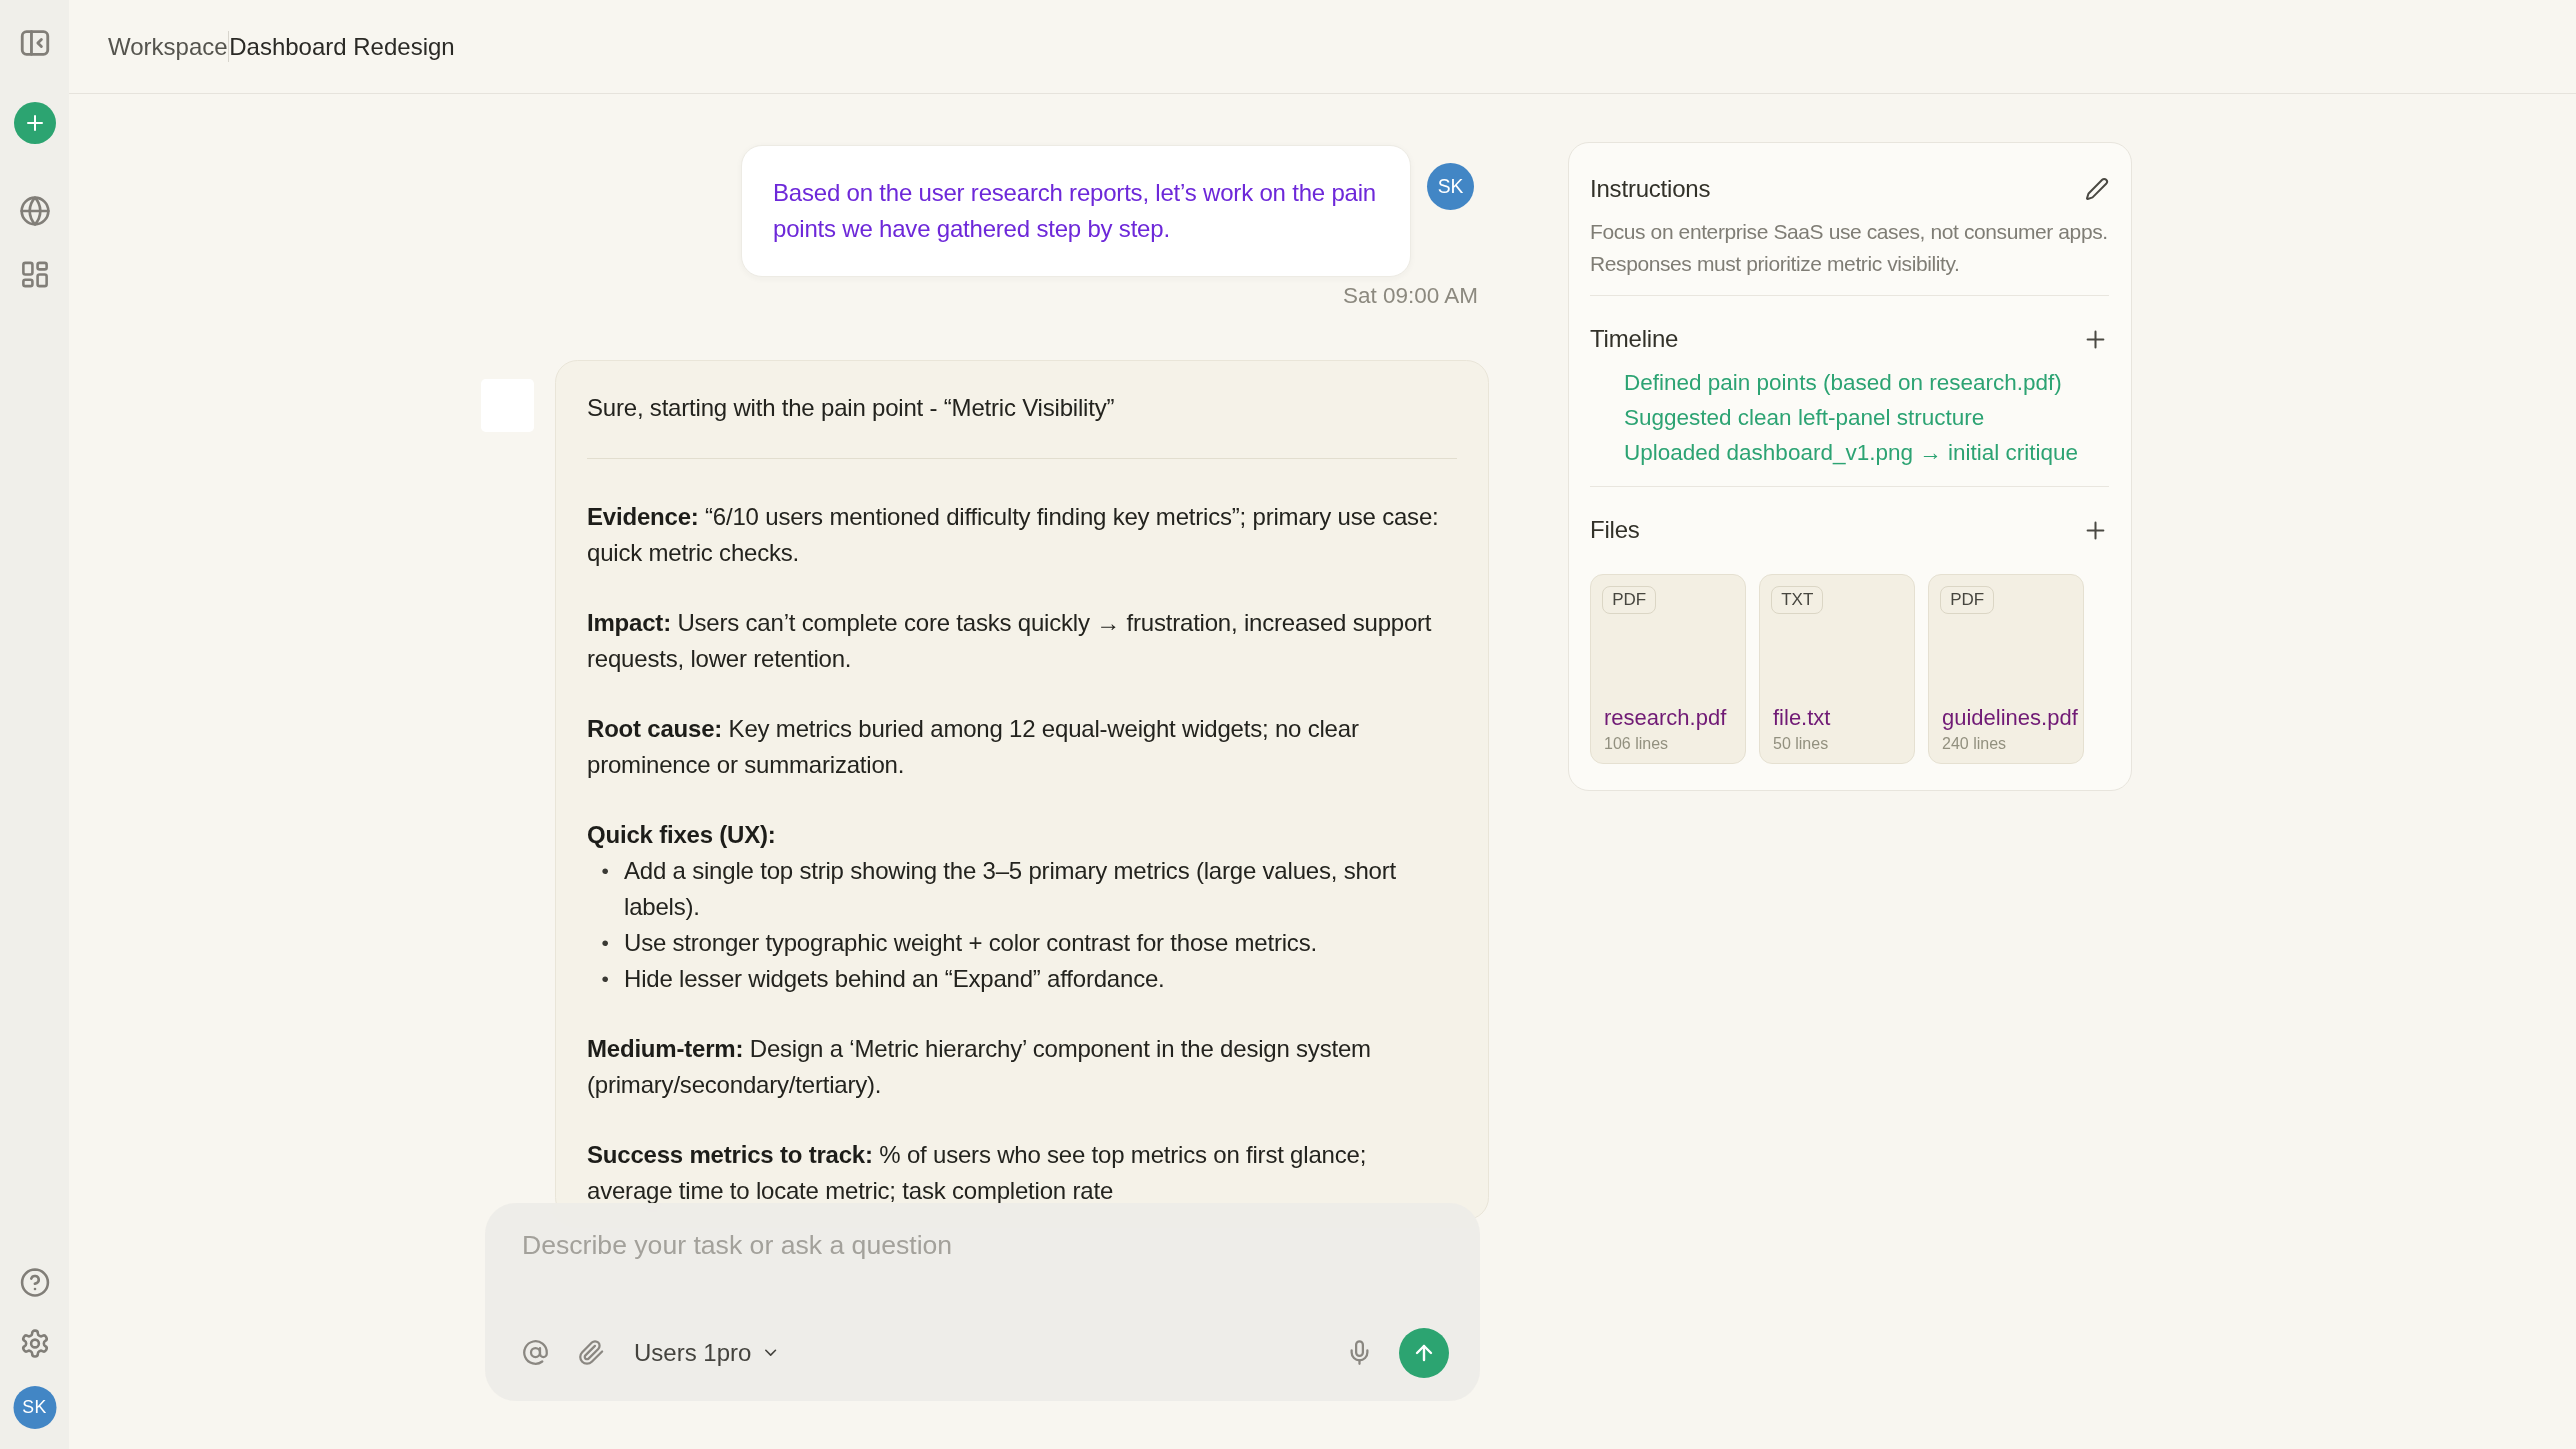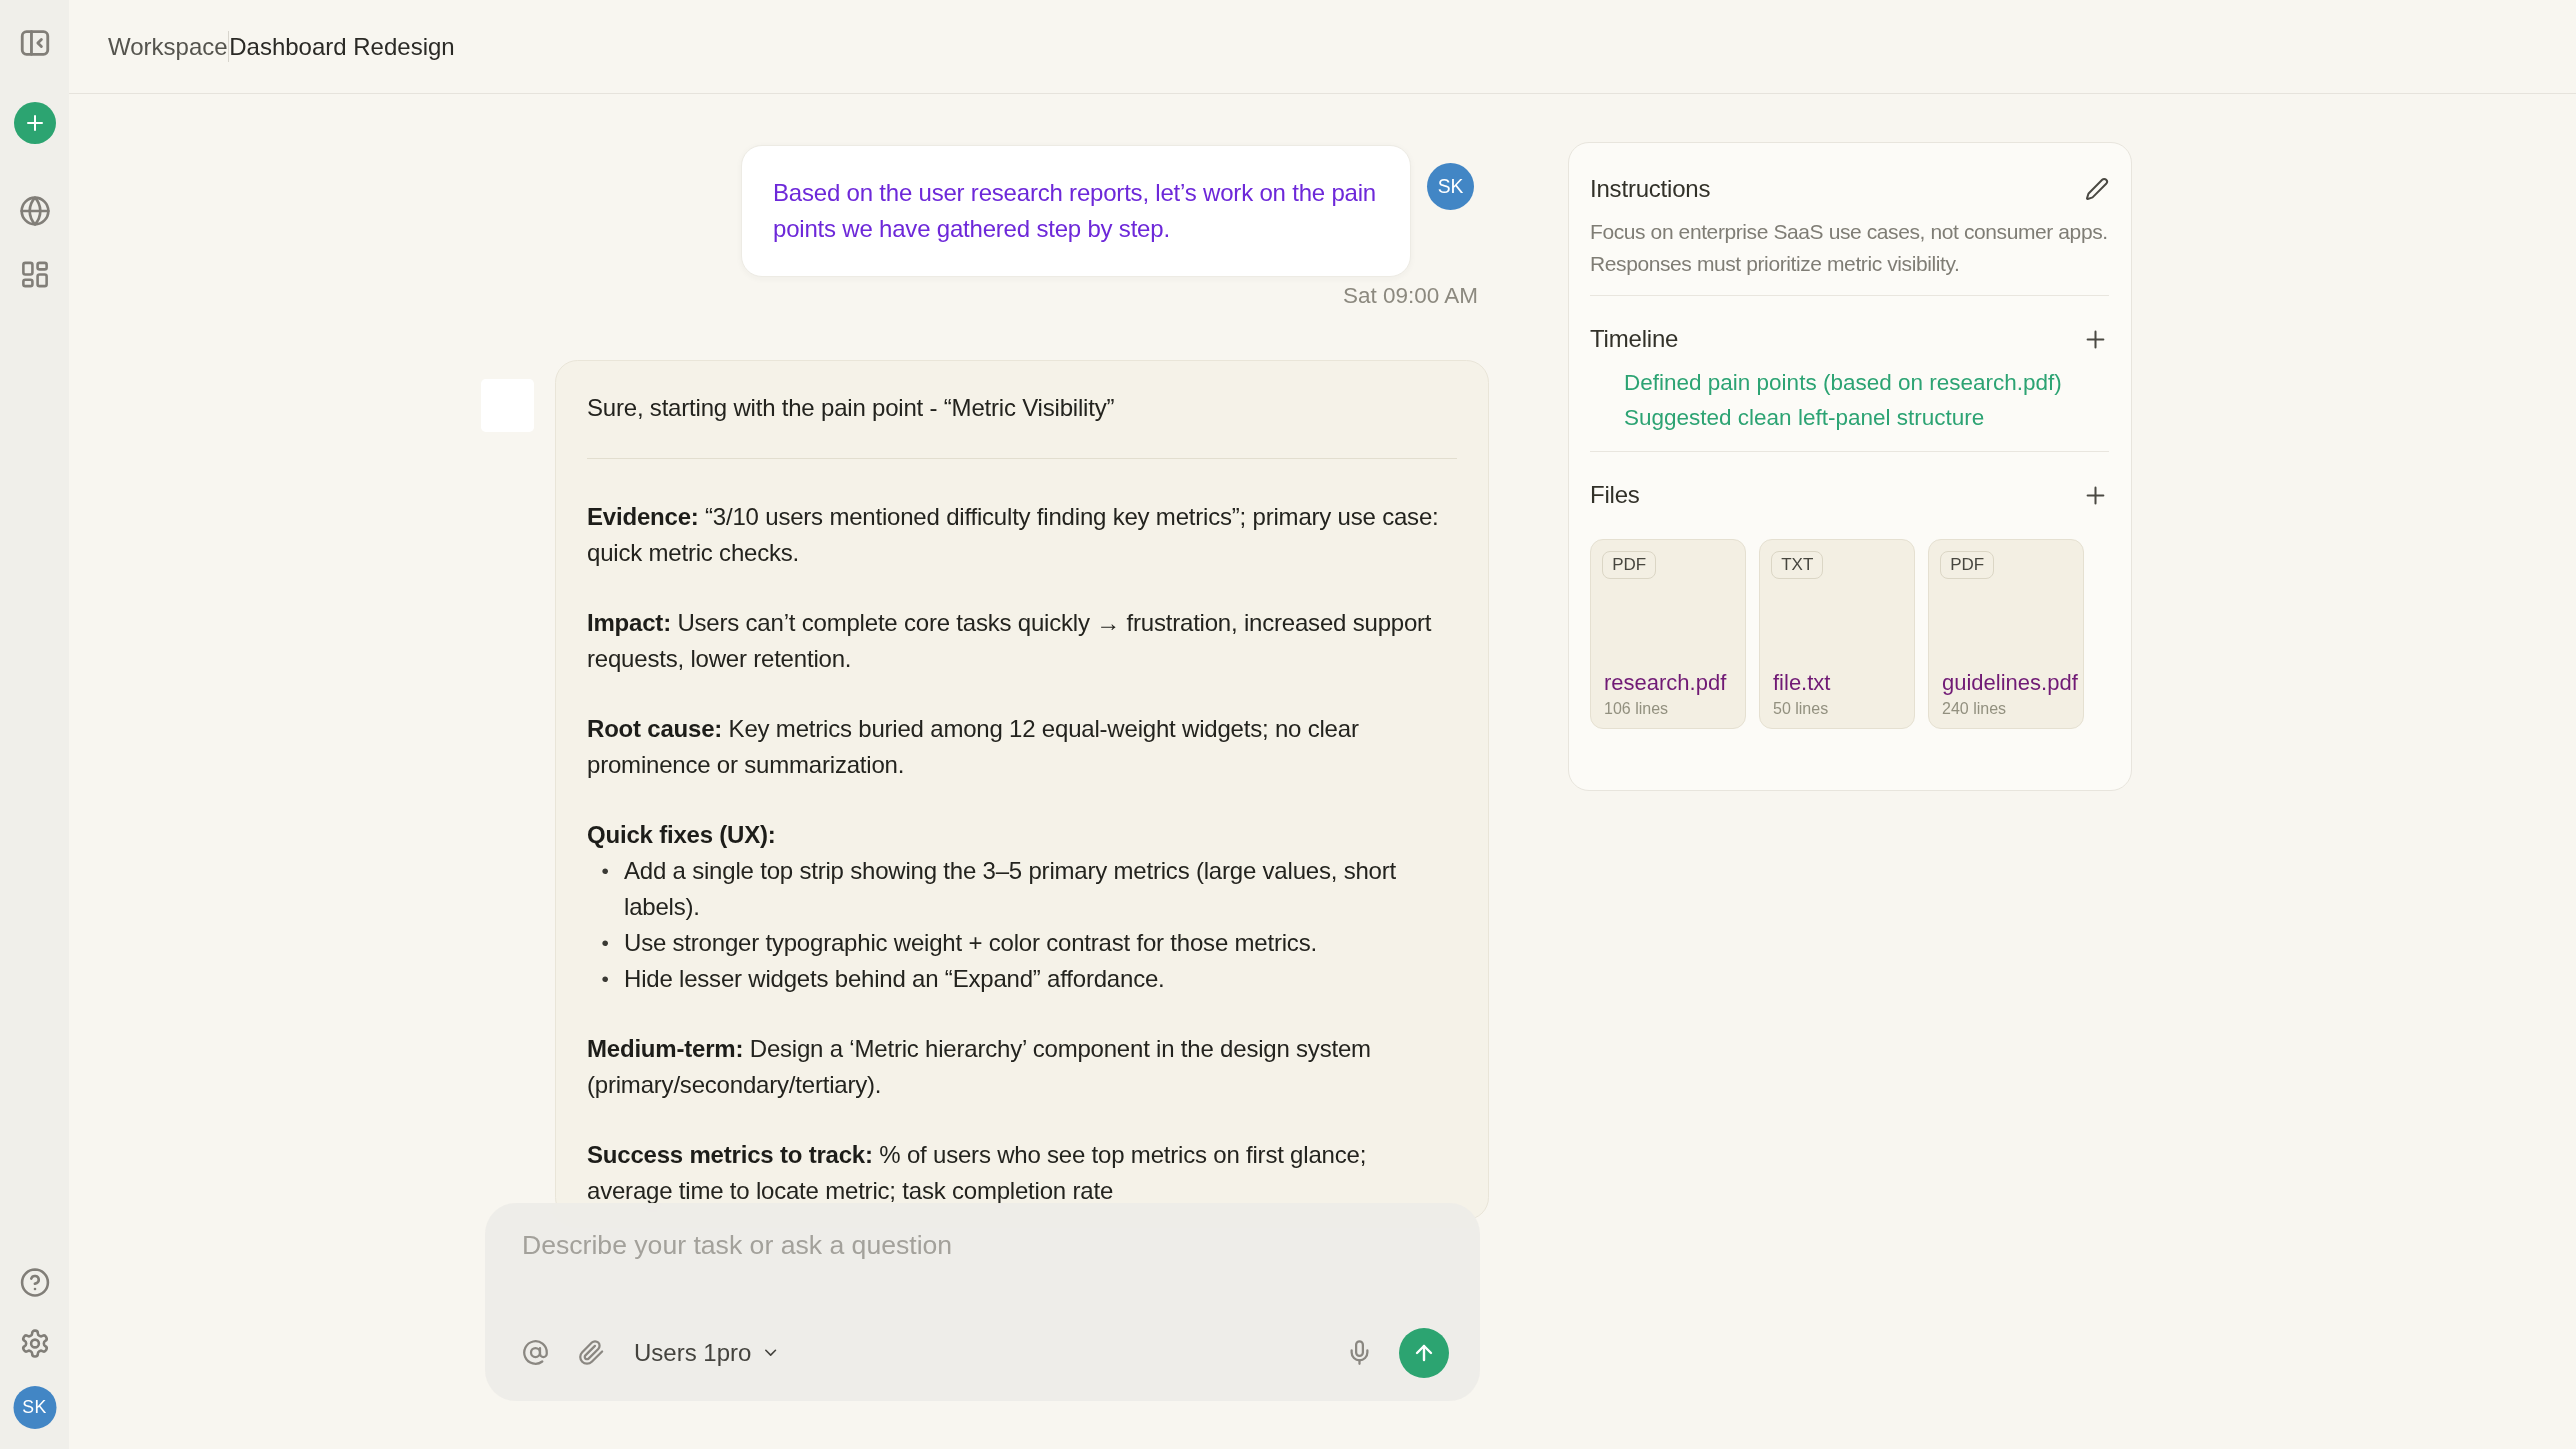--- a/index.html
+++ b/index.html
@@ -204,21 +204,21 @@
 </header>
 
 <div class="user-bubble">Based on the user research reports, let’s work on the pain points we have gathered step by step.</div>
 <div class="chat-avatar">SK</div>
 <div class="timestamp">Sat 09:00 AM</div>
 
 <div class="asst-avatar"></div>
 <div class="asst-bubble">
   <p class="intro">Sure, starting with the pain point - “Metric Visibility”</p>
   <hr>
-  <p class="block"><b>Evidence:</b><span> “3/10 users mentioned difficulty finding key metrics”; primary use case: quick metric checks.</span></p>
+  <p class="block"><b>Evidence:</b><span> “6/10 users mentioned difficulty finding key metrics”; primary use case: quick metric checks.</span></p>
   <p class="block"><b>Impact:</b><span> Users can’t complete core tasks quickly → frustration, increased support requests, lower retention.</span></p>
   <p class="block"><b>Root cause:</b><span> Key metrics buried among 12 equal-weight widgets; no clear prominence or summarization.</span></p>
   <p class="block" style="margin-bottom:0"><b>Quick fixes (UX):</b></p>
   <ul>
     <li>Add a single top strip showing the 3–5 primary metrics (large values, short labels).</li>
     <li>Use stronger typographic weight + color contrast for those metrics.</li>
     <li>Hide lesser widgets behind an “Expand” affordance.</li>
   </ul>
   <p class="block"><b>Medium-term:</b><span> Design a ‘Metric hierarchy’ component in the design system (primary/secondary/tertiary).</span></p>
   <p class="block"><b>Success metrics to track:</b><span> % of users who see top metrics on first glance; average time to locate metric; task completion rate</span></p>
@@ -296,20 +296,21 @@
         <svg width="27" height="27" viewBox="0 0 24 24" fill="none" stroke="currentColor" stroke-width="1.8" stroke-linecap="round">
             <line x1="12" y1="5" x2="12" y2="19"></line>
             <line x1="5" y1="12" x2="19" y2="12"></line>
           </svg>
       </span>
     </button>
   </div>
   <ul class="tl-list">
     <li><a class="tl-link">Defined pain points (based on research.pdf)</a></li>
     <li><a class="tl-link">Suggested clean left-panel structure</a></li>
+    <li><a class="tl-link">Uploaded dashboard_v1.png → initial critique</a></li>
   </ul>
 
   <hr class="divider" style="margin-top:16px">
 
   <div class="sec-head">
     <span class="sec-title">Files</span>
     <button class="icon-btn">
       <span>
         <svg width="27" height="27" viewBox="0 0 24 24" fill="none" stroke="currentColor" stroke-width="1.8" stroke-linecap="round">
             <line x1="12" y1="5" x2="12" y2="19"></line>

